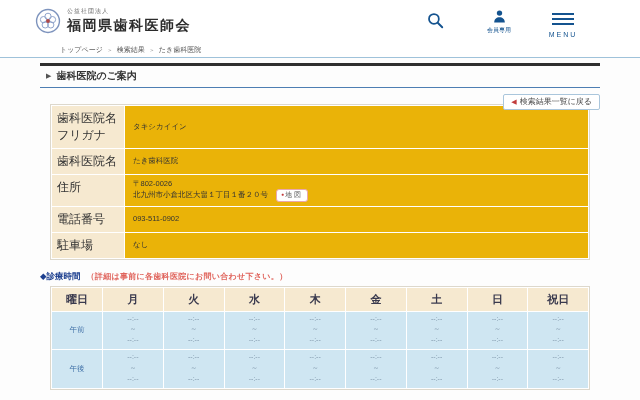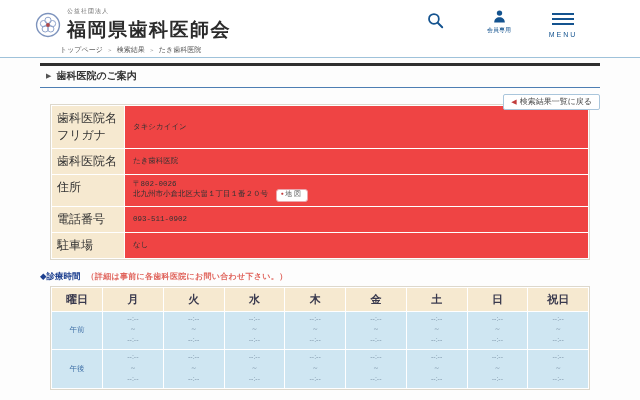--- a/index.html
+++ b/index.html
@@ -4,21 +4,21 @@
 <style>
   * { box-sizing: border-box; margin: 0; padding: 0; }
   html,body { width:640px; height:400px; overflow:hidden; background:#fdfdfd;
     font-family:"Liberation Sans","DejaVu Sans",sans-serif; color:#333; }
 
   
   .header { position:relative; height:58px; background:#fff; border-bottom:1px solid #9fc2da; }
   .logo { position:absolute; left:35px; top:7px; display:flex; align-items:center; gap:6px; cursor:pointer; }
   .emblem { width:26px; height:26px; }
   .org-type { font-size:6px; color:#666; letter-spacing:1px; margin-bottom:1px; }
-  .org-name { font-size:19px; font-weight:bold; color:#2b2b2b; letter-spacing:1.5px; }
+  .org-name { font-size:14px; font-weight:bold; color:#2b2b2b; letter-spacing:1.5px; }
   .header-icons { position:absolute; right:58px; top:9px; display:flex; gap:26px; }
   .icon-group { display:flex; flex-direction:column; align-items:center; width:38px; cursor:pointer; }
   .icon-label { font-size:6px; color:#14538f; margin-top:2px; white-space:nowrap; }
   .menu-label { font-size:7px; color:#14538f; margin-top:3px; letter-spacing:2px; }
   .hamburger { padding-top:1px; }
   .hamburger div { width:22px; height:2.5px; background:#14538f; margin:2.5px 0; }
   .search-group { padding-top:2px; }
   .breadcrumb { position:absolute; left:60px; top:45px; font-size:7px; color:#555; white-space:nowrap; }
   .crumb { color:#555; cursor:pointer; }
   .crumb-sep { margin:0 4px; color:#8a8a8a; font-size:6px; }
@@ -34,21 +34,21 @@
   .back-arrow { color:#c23b3b; margin-right:3px; font-size:7px; }
   .section-heading { font-size:8.5px; font-weight:bold; color:#1c3f8f; margin:1px 0 3px; }
   .hours-heading { margin-top:11px; }
   .section-note { font-size:8px; font-weight:bold; color:#e0645c; margin-left:6px; letter-spacing:0.3px; }
 
   
   .data-table { width:calc(100% - 20px); margin:0 10px; table-layout:fixed;
     border-collapse:separate; border-spacing:1px; background:#fff; border:1px solid #ddd8cc; }
   .info-table th { width:72px; background:#f6e9d0; font-weight:normal; font-size:12px;
     color:#333; text-align:left; padding:4px 5px; vertical-align:top; }
-  .info-table td { background:#ef4444; font-size:7.5px; color:#333; padding:4px 8px; line-height:1.35;font-family:Liberation Mono, monospace; }
+  .info-table td { background:#eab308; font-size:7.5px; color:#333; padding:4px 8px; line-height:1.35; }
   .map-button { display:inline-block; border:1px solid #eaa7ad; border-radius:3px; background:#fff;
     font-size:7px; color:#555; padding:0 4px 1px; margin-left:8px; letter-spacing:2px; cursor:pointer; }
   .map-dot { color:#c23b3b; font-size:5px; margin-right:1px; letter-spacing:0; vertical-align:1px; }
 
   .hours-table th { background:#f6e9d0; font-size:11px; font-weight:bold; color:#3a3a4e;
     text-align:center; padding:4px 0; }
   .hours-table th:first-child { width:50px; }
   .hours-table td { background:#cfe6f2; font-size:7px; color:#7d95a9; text-align:center;
     padding:2px 0 3px; line-height:1.55; }
   .hours-table td.row-label { color:#3e6fa6; font-size:7.5px; vertical-align:middle; }

